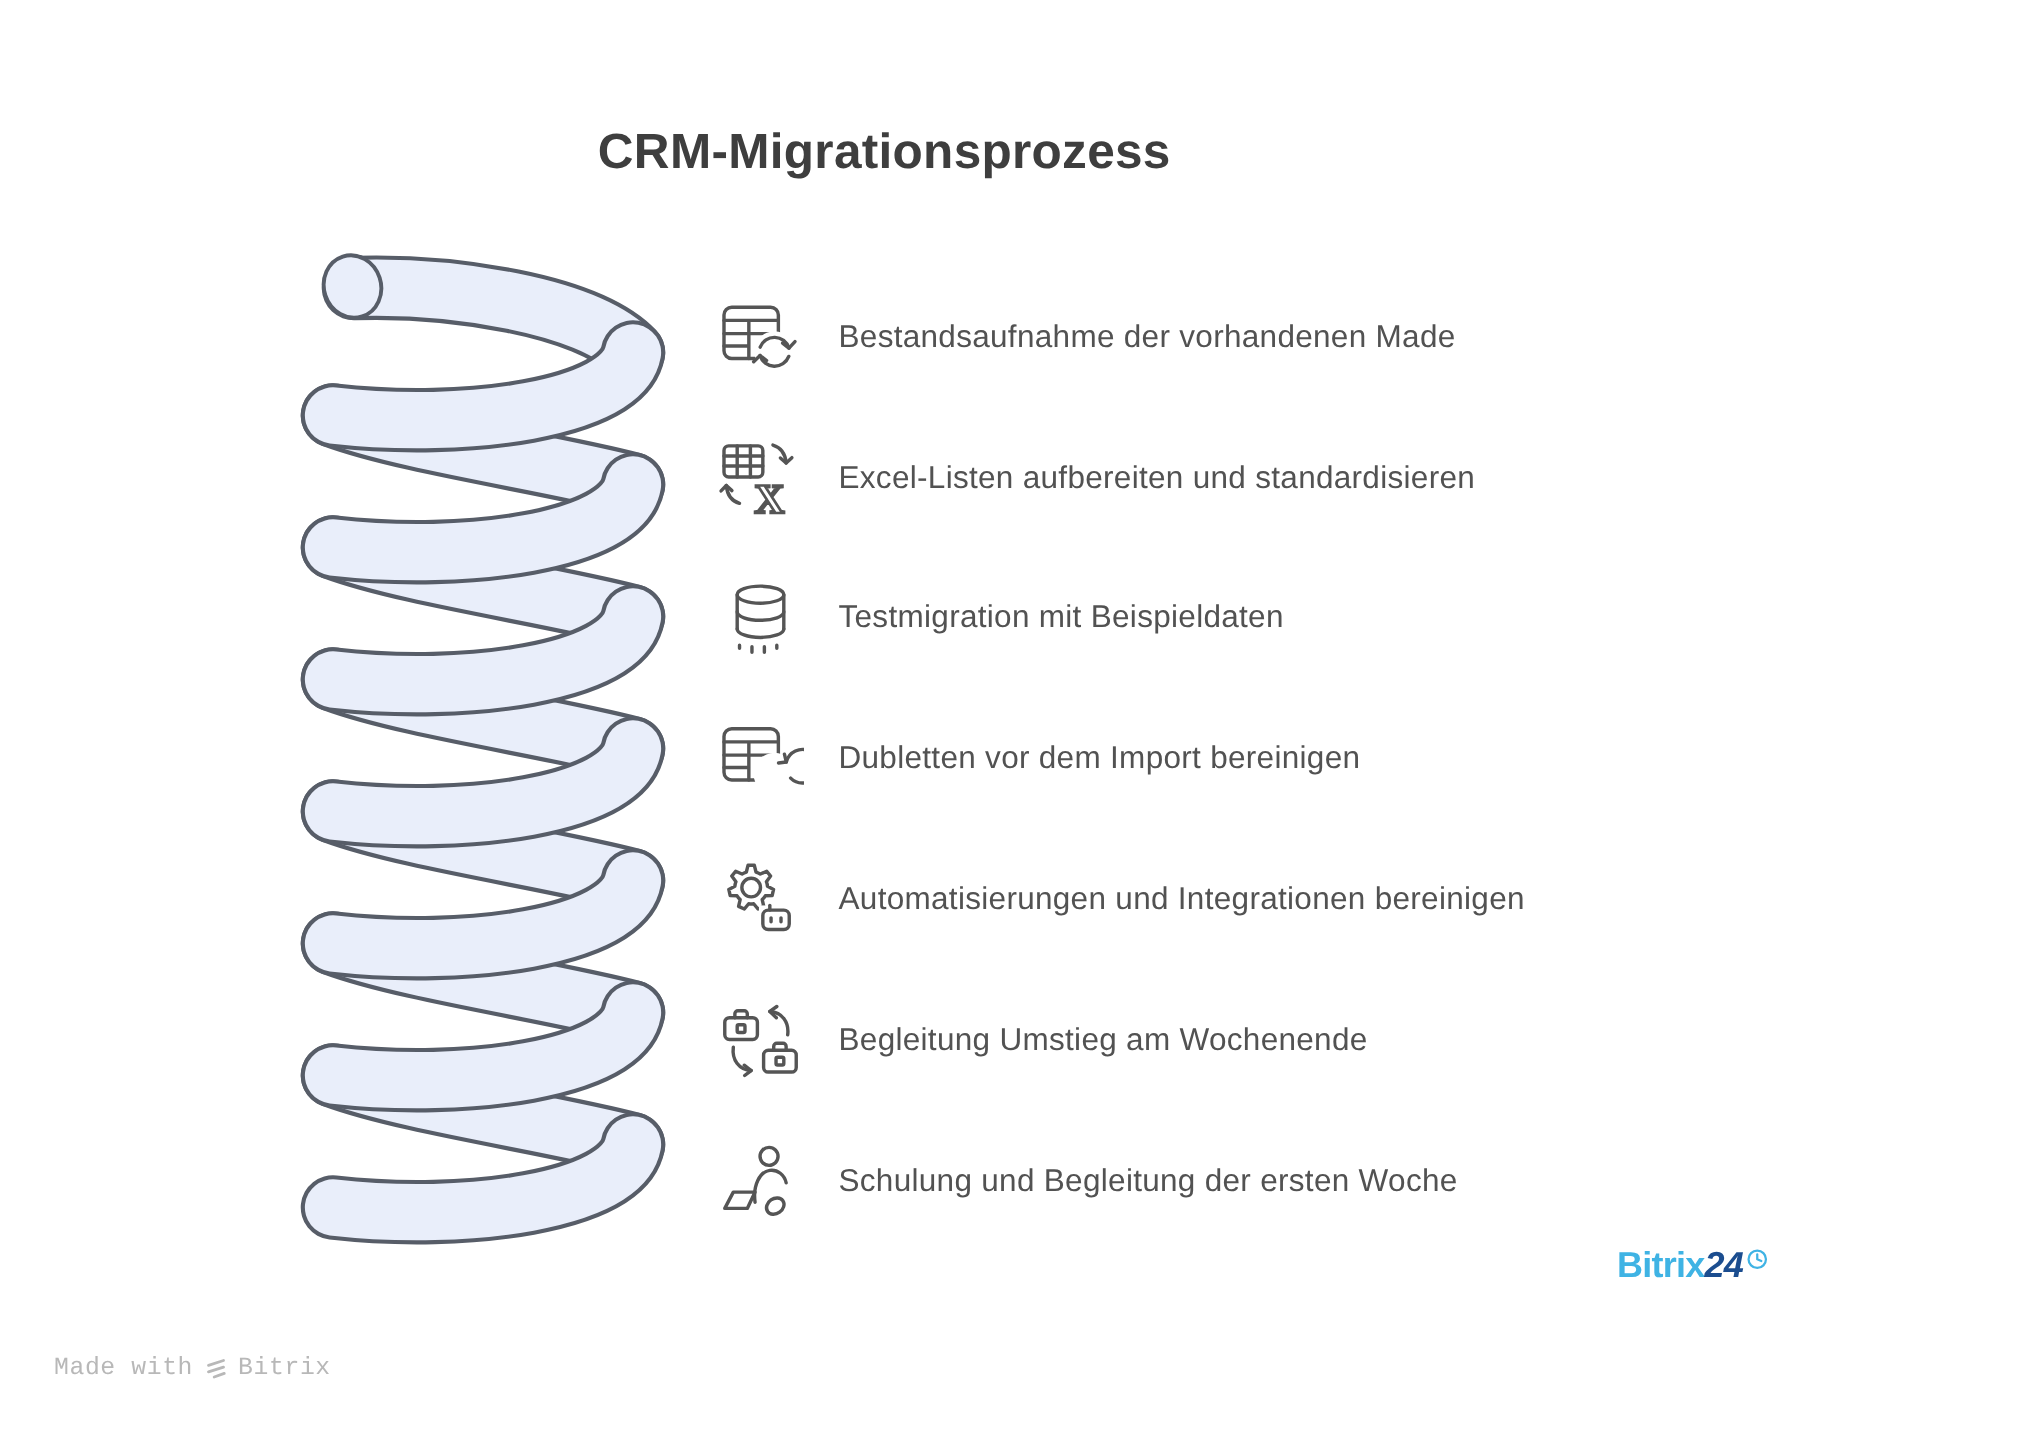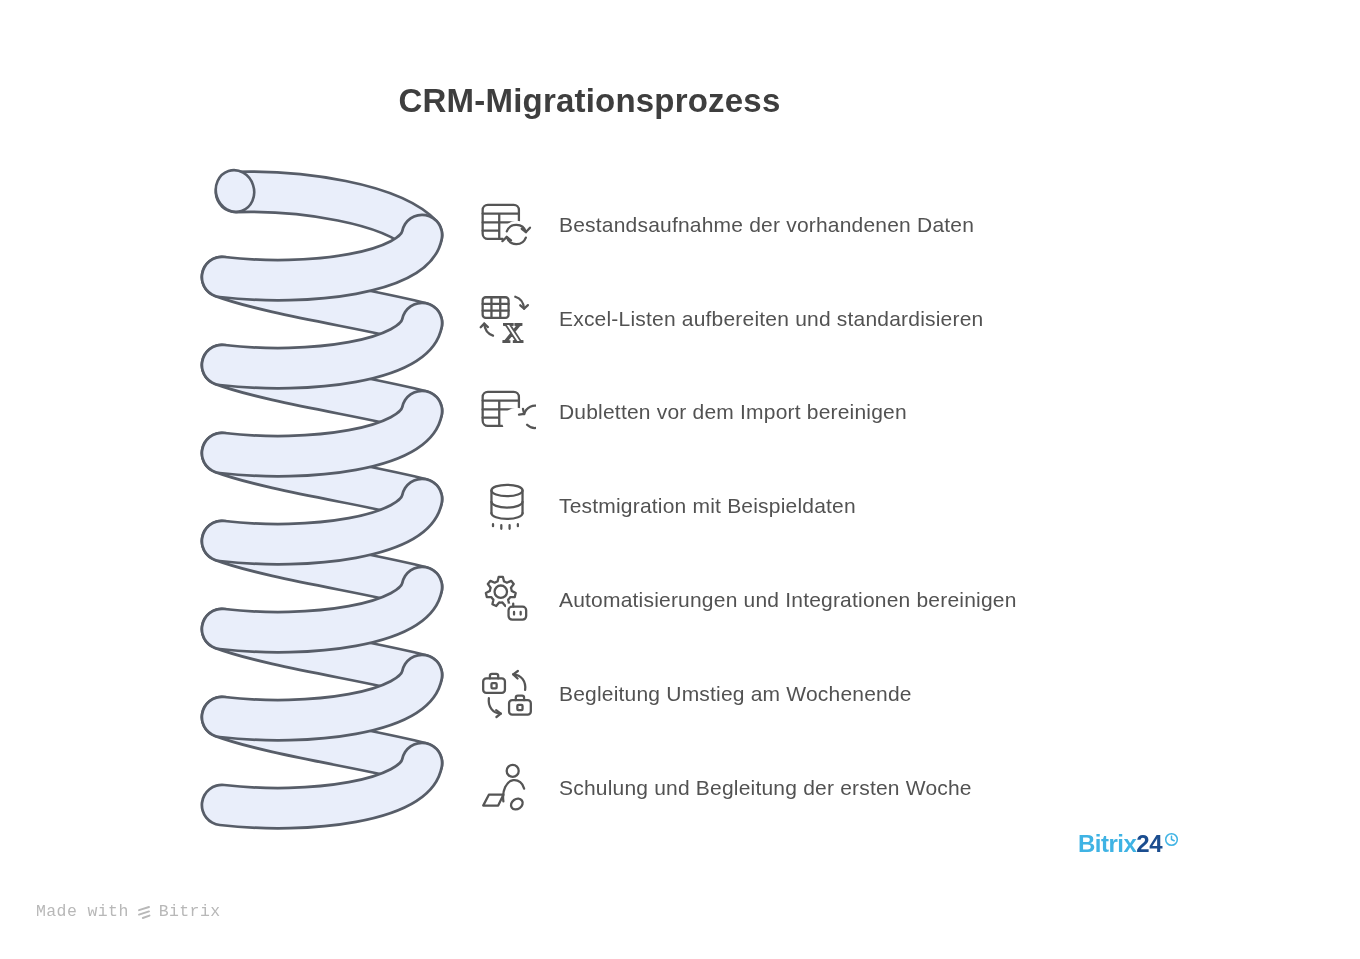--- a/index.html
+++ b/index.html
@@ -22,21 +22,21 @@
     letter-spacing:0.2px;white-space:nowrap;
   }
   .ic{stroke:var(--icon-stroke,#555);stroke-width:2.2;fill:none;stroke-linecap:round;stroke-linejoin:round;}
   .ic-knock{fill:#ffffff;stroke:none;}
   .ic-text{font-family:"Liberation Serif",serif;font-weight:bold;}
   .bitrix{
     position:absolute;left:1078px;top:830px;display:flex;align-items:flex-start;
     font-size:24px;font-weight:bold;letter-spacing:-0.5px;cursor:pointer;
   }
   .bitrix .lt{color:var(--bitrix-light,#3fb3e4);}
-  .bitrix .dk{color:var(--bitrix-dark,#1b4d8f);}
+  .bitrix .dk{color:var(--bitrix-dark,#1b4d8f);font-style:italic;}
   .bitrix .clock{margin-left:2px;margin-top:2px;}
   .napkin{
     position:absolute;left:36px;top:902px;display:flex;align-items:center;gap:7px;
     font-size:16.5px;color:var(--footer-text,#b8b8b8);letter-spacing:0.4px;cursor:pointer;font-family:Liberation Mono, monospace;
   }
 </style>
 </head>
 <body>
 
 <div class="canvas" style="--title-text: #3e3e3e; --step-text: #525252; --icon-stroke: #555555; --bitrix-light: #3fb3e4; --bitrix-dark: #1b4d8f; --footer-text: #b8b8b8;">
@@ -84,62 +84,62 @@
         <svg viewBox="0 0 56 56">
           <rect class="ic" x="4.5" y="8.5" width="35" height="33" rx="5"></rect>
           <path class="ic" d="M4.5 17 H39.5 M20.5 17 V41.5 M4.5 25.5 H39.5 M4.5 33.5 H20.5"></path>
           <circle class="ic-knock" cx="37" cy="37" r="13"></circle>
           <path class="ic" d="M27.8 34.2 A9.8 9.8 0 0 1 46.3 34.8"></path>
           <path class="ic" d="M46.3 34.8 L42.2 31.6 M46.3 34.8 L50.2 30.6"></path>
           <path class="ic" d="M46.2 40.2 A9.8 9.8 0 0 1 27.7 39.6"></path>
           <path class="ic" d="M27.7 39.6 L31.9 42.8 M27.7 39.6 L23.6 43.6"></path>
         </svg>
       </span>
-      <span class="label">Bestandsaufnahme der vorhandenen Daten</span>
+      <span class="label">Bestandsaufnahme der vorhandenen Made</span>
     </div>
 
     <div class="step">
       <span class="icon">
         <svg viewBox="0 0 56 56">
           <rect class="ic" x="4.5" y="7" width="25" height="20" rx="3"></rect>
           <path class="ic" d="M4.5 13.5 H29.5 M4.5 20 H29.5 M13 7 V27 M21.5 7 V27"></path>
           <path class="ic" d="M36 6.5 C41 8 44 12 44.5 18"></path>
           <path class="ic" d="M44.5 18 L40.8 14.8 M44.5 18 L48.2 14.6"></path>
           <path class="ic" d="M14.5 44 C9.5 42.5 6.5 38.5 6 32.5"></path>
           <path class="ic" d="M6 32.5 L2.6 36 M6 32.5 L9.6 35.8"></path>
           <text class="ic-text" x="24" y="50" font-size="27" fill="#ffffff" stroke="#555555" stroke-width="1.7">X</text>
         </svg>
       </span>
       <span class="label">Excel-Listen aufbereiten und standardisieren</span>
     </div>
 
     <div class="step">
       <span class="icon">
         <svg viewBox="0 0 56 56">
+          <ellipse class="ic" cx="28" cy="13" rx="15" ry="5.5"></ellipse>
+          <path class="ic" d="M13 13 V35 M43 13 V35"></path>
+          <path class="ic" d="M13 24 A15 5.5 0 0 0 43 24"></path>
+          <path class="ic" d="M13 35 A15 5.5 0 0 0 43 35"></path>
+          <path class="ic" d="M14.5 45.5 V47.5 M22.5 46.5 V50 M30.5 46.5 V50 M38.5 45.5 V47.5"></path>
+        </svg>
+      </span>
+      <span class="label">Testmigration mit Beispieldaten</span>
+    </div>
+
+    <div class="step">
+      <span class="icon">
+        <svg viewBox="0 0 56 56">
           <rect class="ic" x="4.5" y="8.5" width="35" height="33" rx="5"></rect>
           <path class="ic" d="M4.5 17 H39.5 M20.5 17 V41.5 M4.5 25.5 H39.5 M4.5 33.5 H20.5"></path>
           <circle class="ic-knock" cx="37" cy="37.5" r="13.5"></circle>
           <path class="ic" d="M47.4 40.3 A10.8 10.8 0 1 0 44.6 29.9"></path>
           <path class="ic" d="M44.6 29.9 L39.6 30.6 M44.6 29.9 L43.4 24.9"></path>
         </svg>
       </span>
       <span class="label">Dubletten vor dem Import bereinigen</span>
-    </div>
-
-    <div class="step">
-      <span class="icon">
-        <svg viewBox="0 0 56 56">
-          <ellipse class="ic" cx="28" cy="13" rx="15" ry="5.5"></ellipse>
-          <path class="ic" d="M13 13 V35 M43 13 V35"></path>
-          <path class="ic" d="M13 24 A15 5.5 0 0 0 43 24"></path>
-          <path class="ic" d="M13 35 A15 5.5 0 0 0 43 35"></path>
-          <path class="ic" d="M14.5 45.5 V47.5 M22.5 46.5 V50 M30.5 46.5 V50 M38.5 45.5 V47.5"></path>
-        </svg>
-      </span>
-      <span class="label">Testmigration mit Beispieldaten</span>
     </div>
 
     <div class="step">
       <span class="icon">
         <svg viewBox="0 0 56 56">
           <path class="ic" id="gear-outline" d="M 18.9,10.0 L 20.0,5.6 L 24.0,5.6 L 25.1,10.0 A 10.5 10.5 0 0 1 27.9,11.3 L 27.9,11.3 L 32.0,9.5 L 34.5,12.6 L 31.8,16.2 A 10.5 10.5 0 0 1 32.5,19.2 L 32.5,19.2 L 36.4,21.2 L 35.5,25.2 L 31.1,25.3 A 10.5 10.5 0 0 1 29.1,27.7 L 29.1,27.7 L 30.1,32.1 L 26.4,33.8 L 23.6,30.4 A 10.5 10.5 0 0 1 20.4,30.4 L 20.4,30.4 L 17.6,33.8 L 13.9,32.1 L 14.9,27.7 A 10.5 10.5 0 0 1 12.9,25.3 L 12.9,25.3 L 8.5,25.2 L 7.6,21.2 L 11.5,19.2 A 10.5 10.5 0 0 1 12.2,16.2 L 12.2,16.2 L 9.5,12.6 L 12.0,9.5 L 16.1,11.3 A 10.5 10.5 0 0 1 18.9,10.0 Z"></path>
           <circle class="ic" cx="22" cy="20" r="6"></circle>
           <rect class="ic-knock" x="27" y="31.5" width="22" height="17"></rect>
           <rect class="ic" x="29.5" y="34.5" width="17" height="12.5" rx="3.5"></rect>
           <path class="ic" d="M34 31.5 V34.5"></path>

